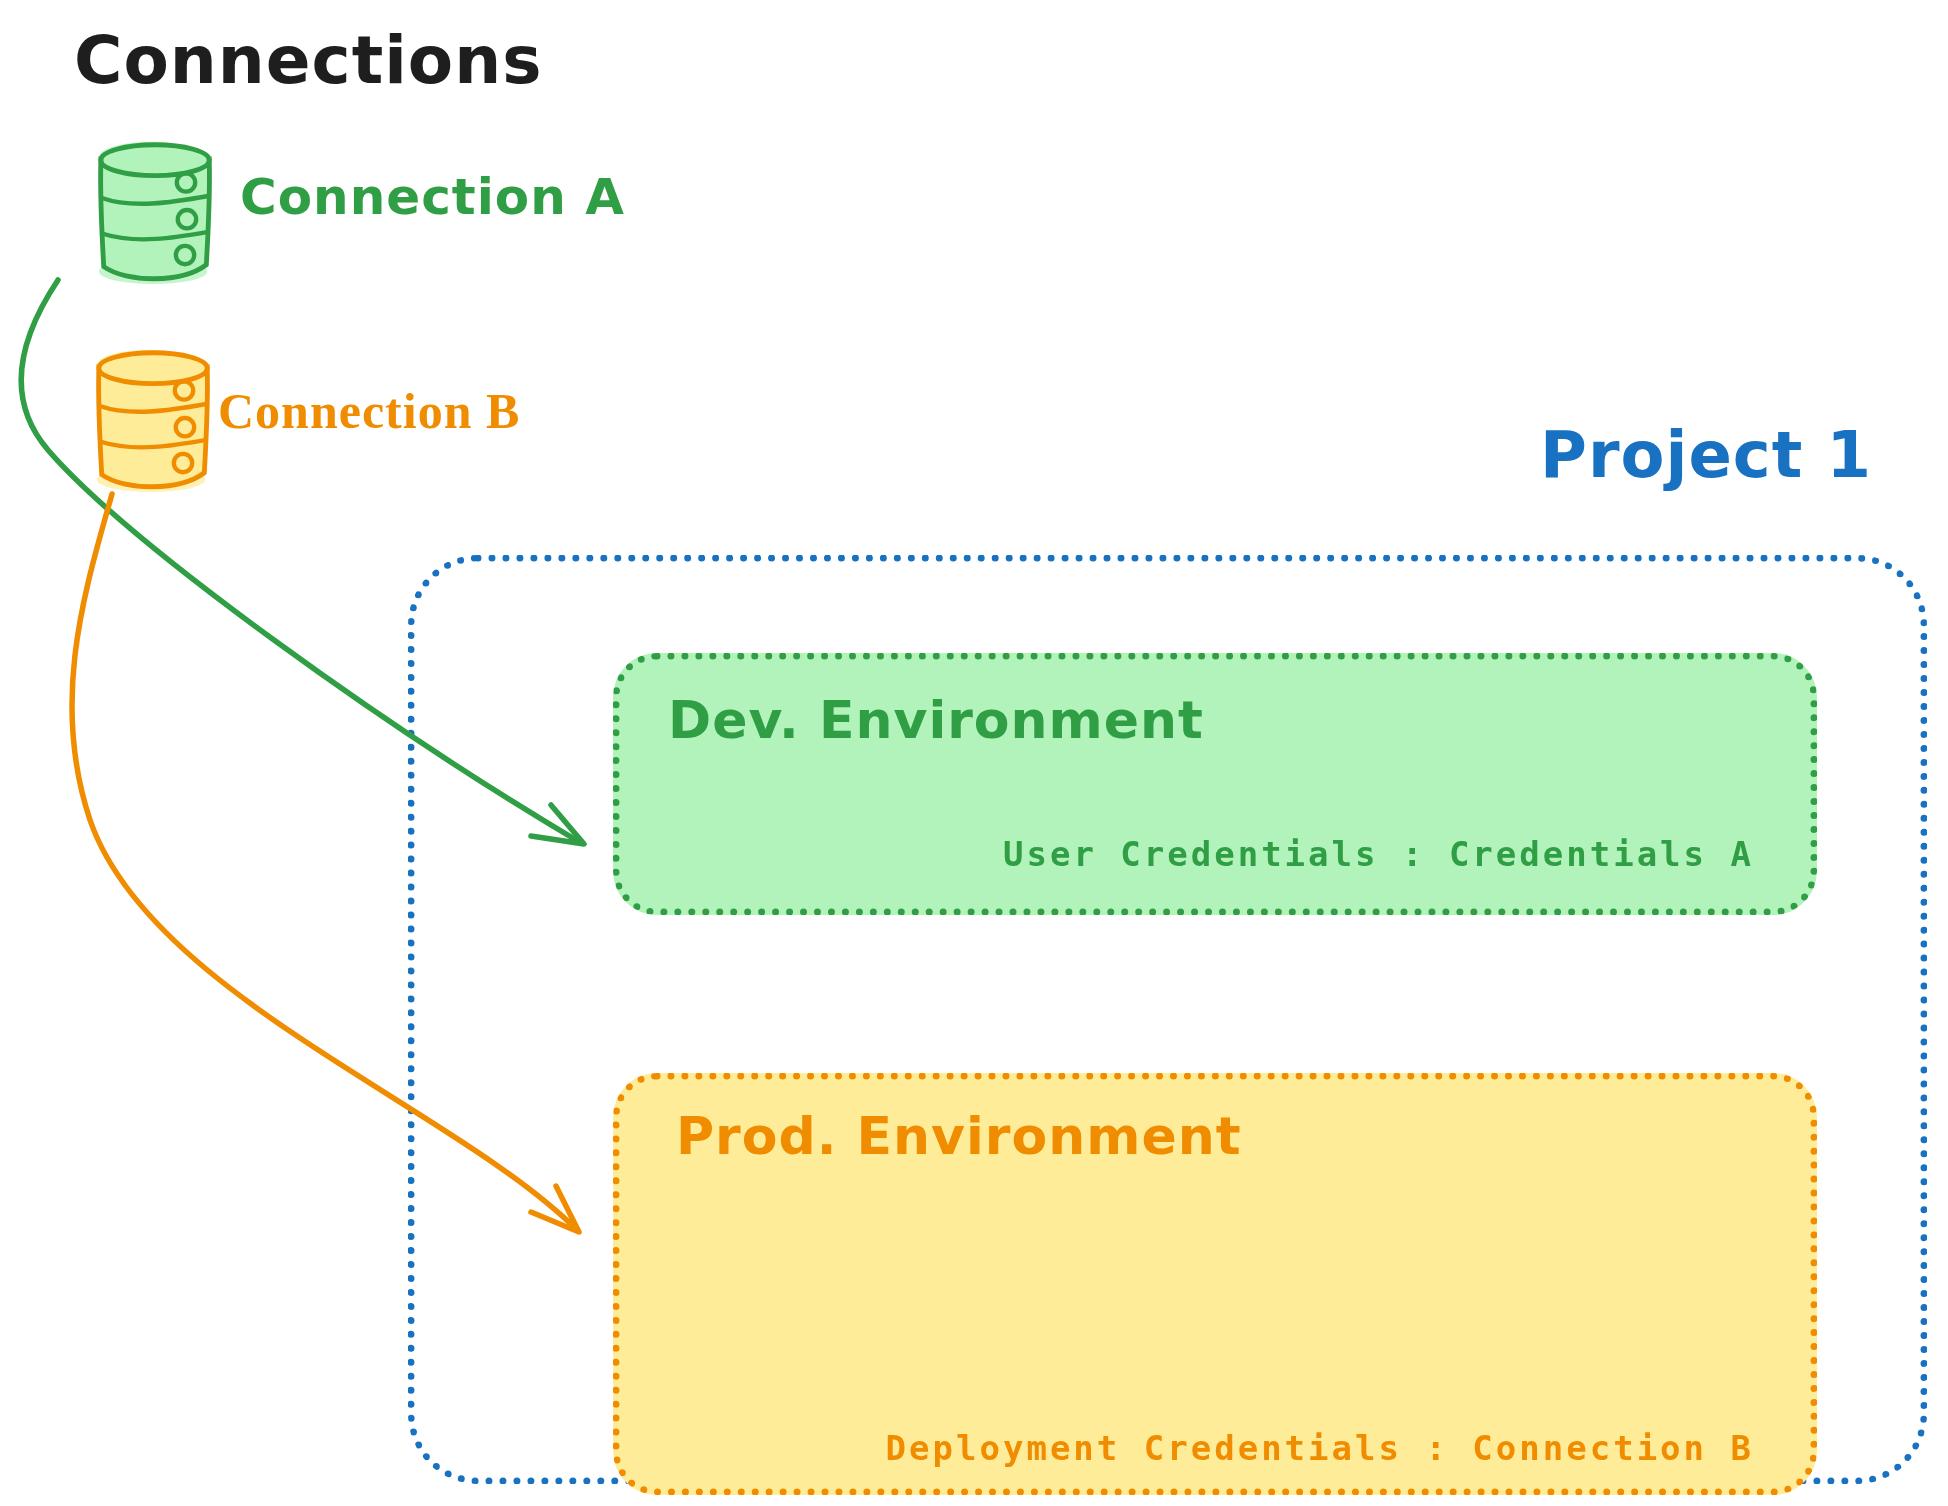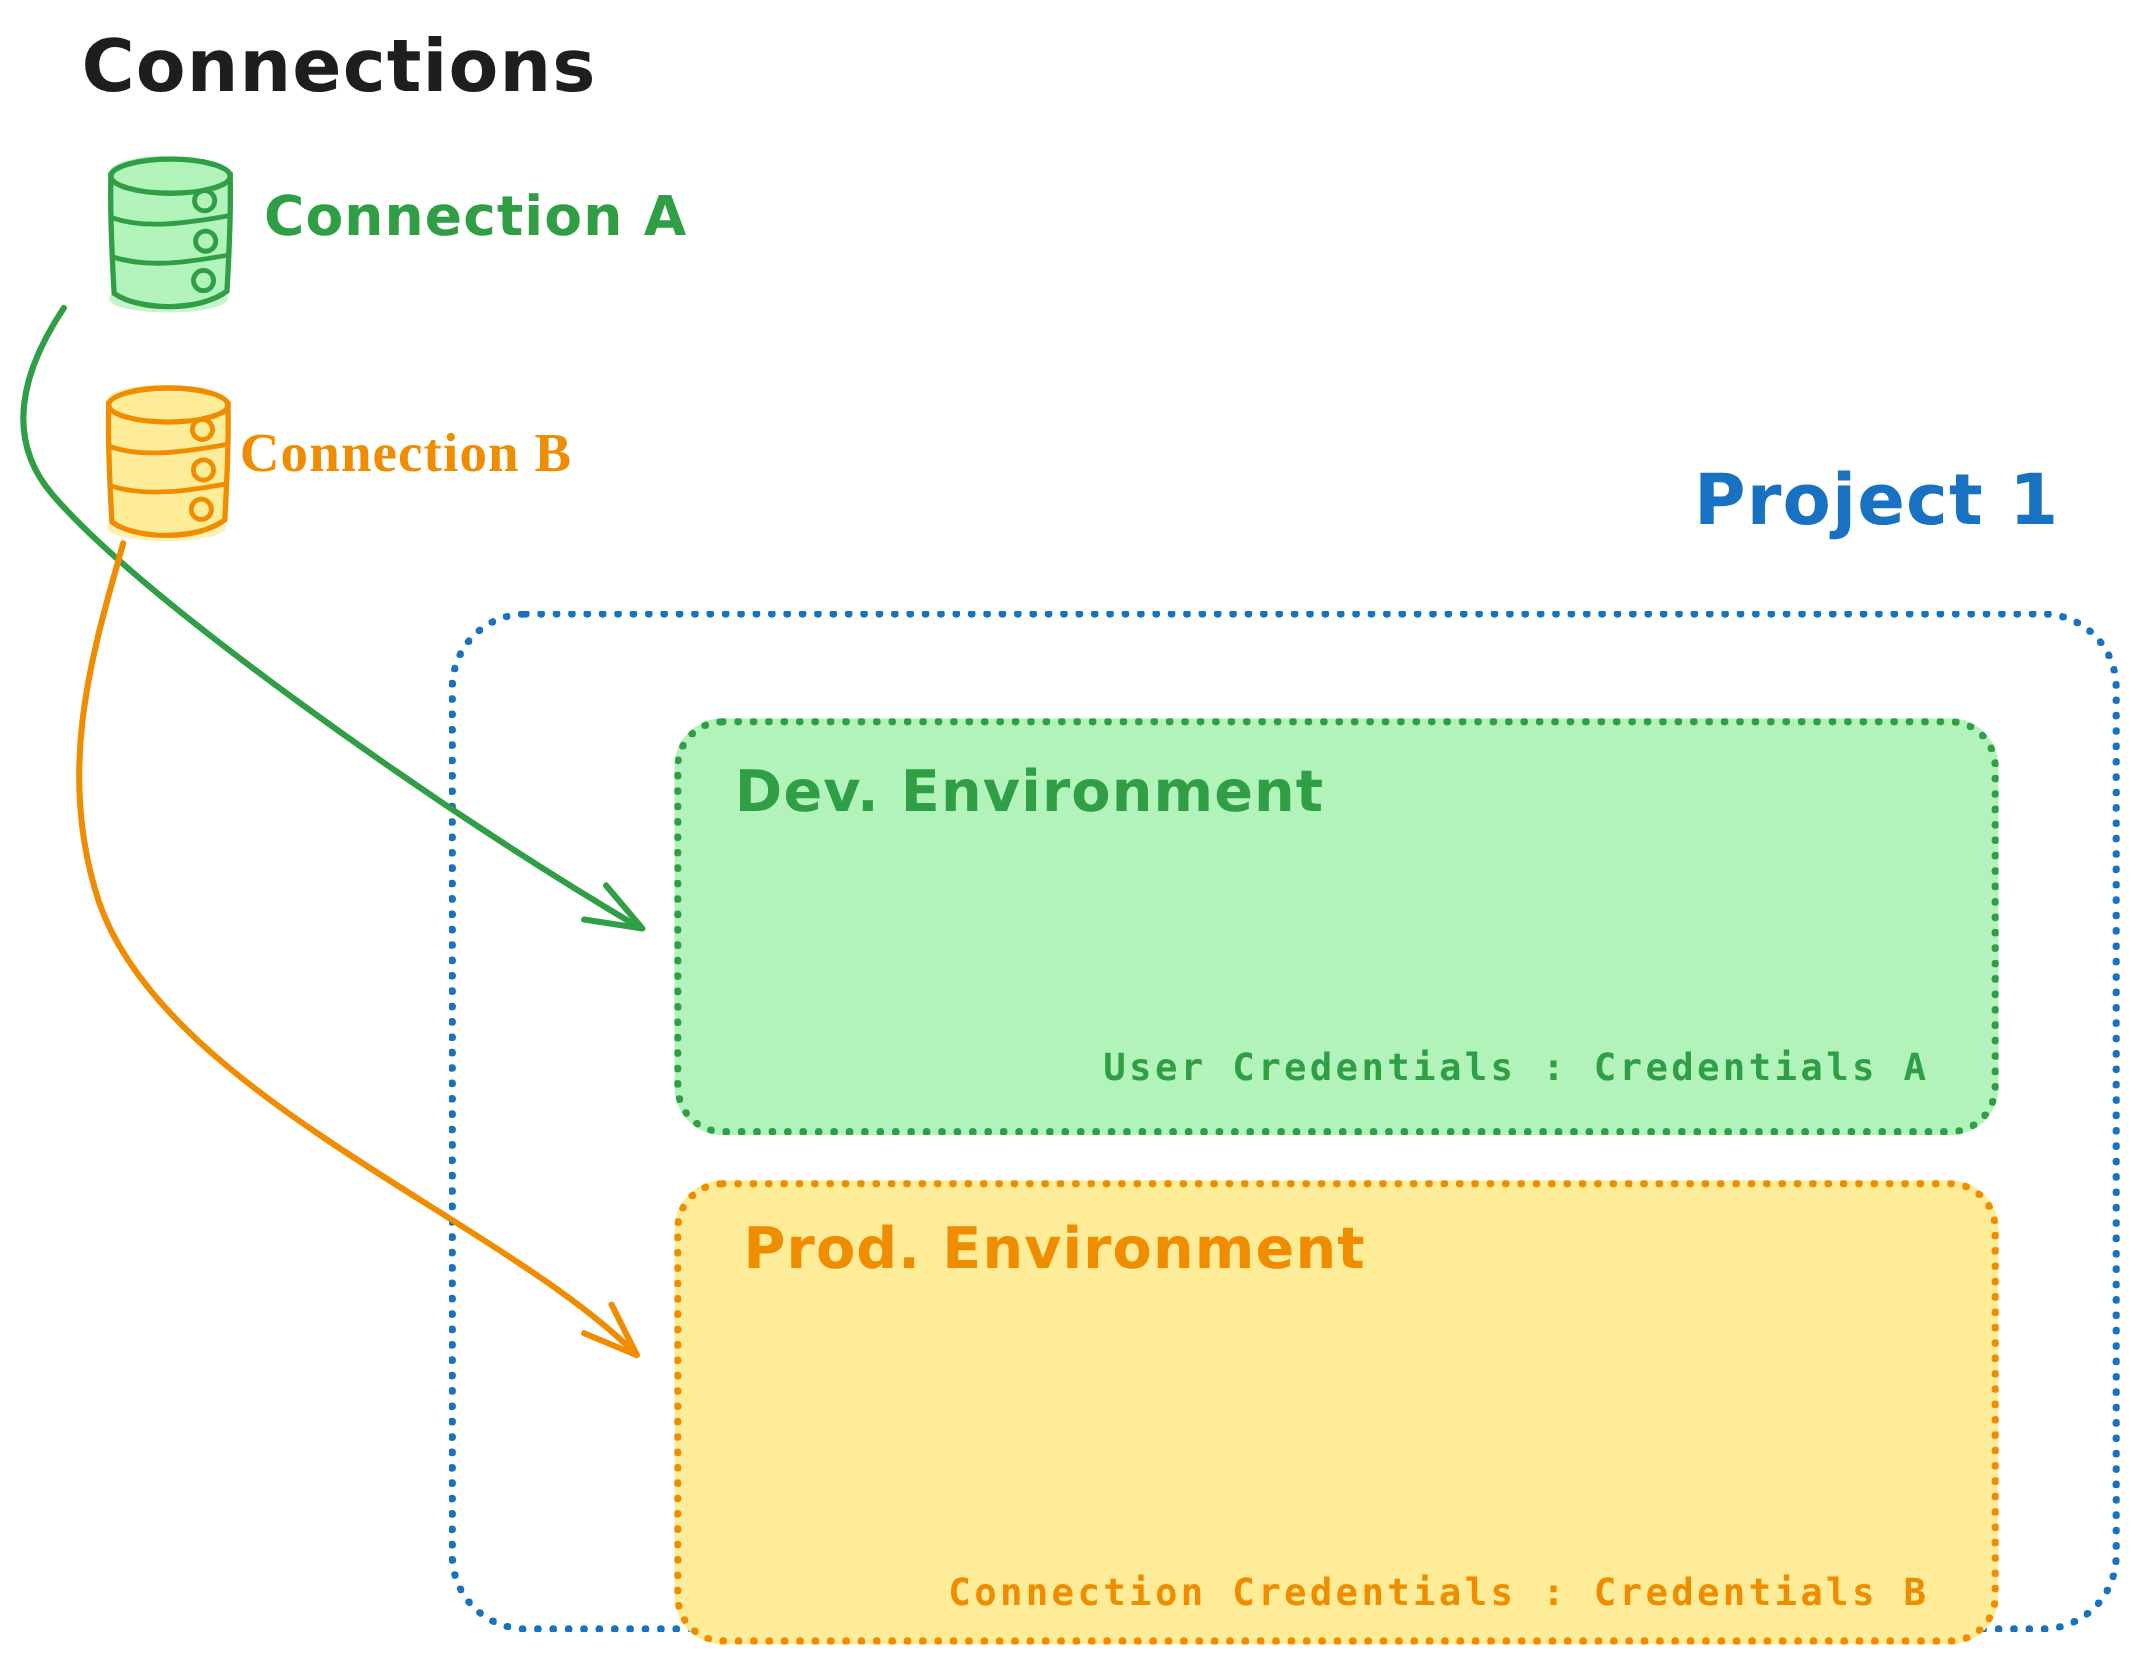--- a/index.html
+++ b/index.html
@@ -42,21 +42,21 @@
     border-radius: 70px;
   }
   .env-box {
     position: absolute;
     left: 198px;
     width: 1204px;
     box-sizing: border-box;
     border-radius: 44px;
   }
   .env-dev {
-    top: 91px; height: 379px;
+    top: 91px; height: 262px;
     background: var(--green-fill);
     border: 7px dotted var(--green);
   }
   .env-prod {
     top: 511px; height: 422px;
     background: var(--orange-fill);
     border: 7px dotted var(--orange);
   }
   .env-title {
     position: absolute; left: 48px; top: 30px;
@@ -129,21 +129,21 @@
 
   <div class="project-box">
 
     <div class="env-box env-dev">
       <div class="env-title hand">Dev. Environment</div>
       <div class="env-creds mono">User Credentials : Credentials A</div>
     </div>
 
     <div class="env-box env-prod">
       <div class="env-title hand">Prod. Environment</div>
-      <div class="env-creds mono">Connection Credentials : Credentials B</div>
+      <div class="env-creds mono">Deployment Credentials : Connection B</div>
     </div>
 
   </div>
 
   <svg class="arrows-layer" viewBox="0 0 1948 1506">
     <g class="arrow-green">
       <path class="arrow-path" d="M58 280 C18 340 5 400 48 450 C130 545 390 730 581 843"></path>
       <polyline class="arrow-head" points="551,805 584,844 531,836"></polyline>
     </g>
     <g class="arrow-orange">

